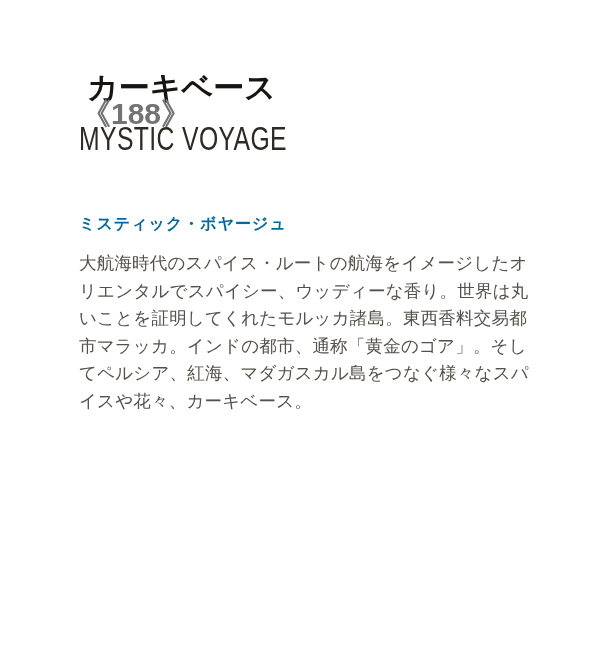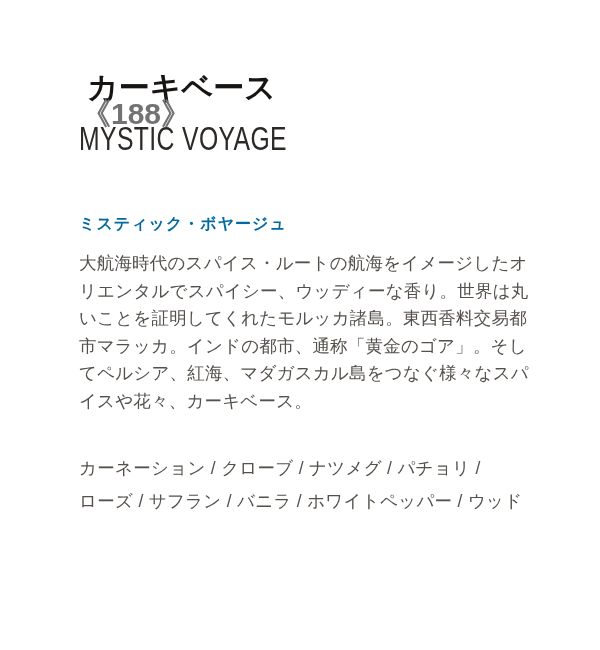--- a/index.html
+++ b/index.html
@@ -102,17 +102,15 @@
 
   <div class="abs fragrance-name-ja">ミスティック・ボヤージュ</div>
 
   <div class="abs description">大航海時代のスパイス・ルートの航海をイメージしたオ
 リエンタルでスパイシー、ウッディーな香り。世界は丸
 いことを証明してくれたモルッカ諸島。東西香料交易都
 市マラッカ。インドの都市、通称「黄金のゴア」。そし
 てペルシア、紅海、マダガスカル島をつなぐ様々なスパ
 イスや花々、カーキベース。</div>
 
-  <div class="abs notes-ja">カーネーション / クローブ / ナツメグ / パチョリ /
-ローズ / サフラン / バニラ / ホワイトペッパー / ウッド</div>
 
 
 </div>
 
 </body></html>

